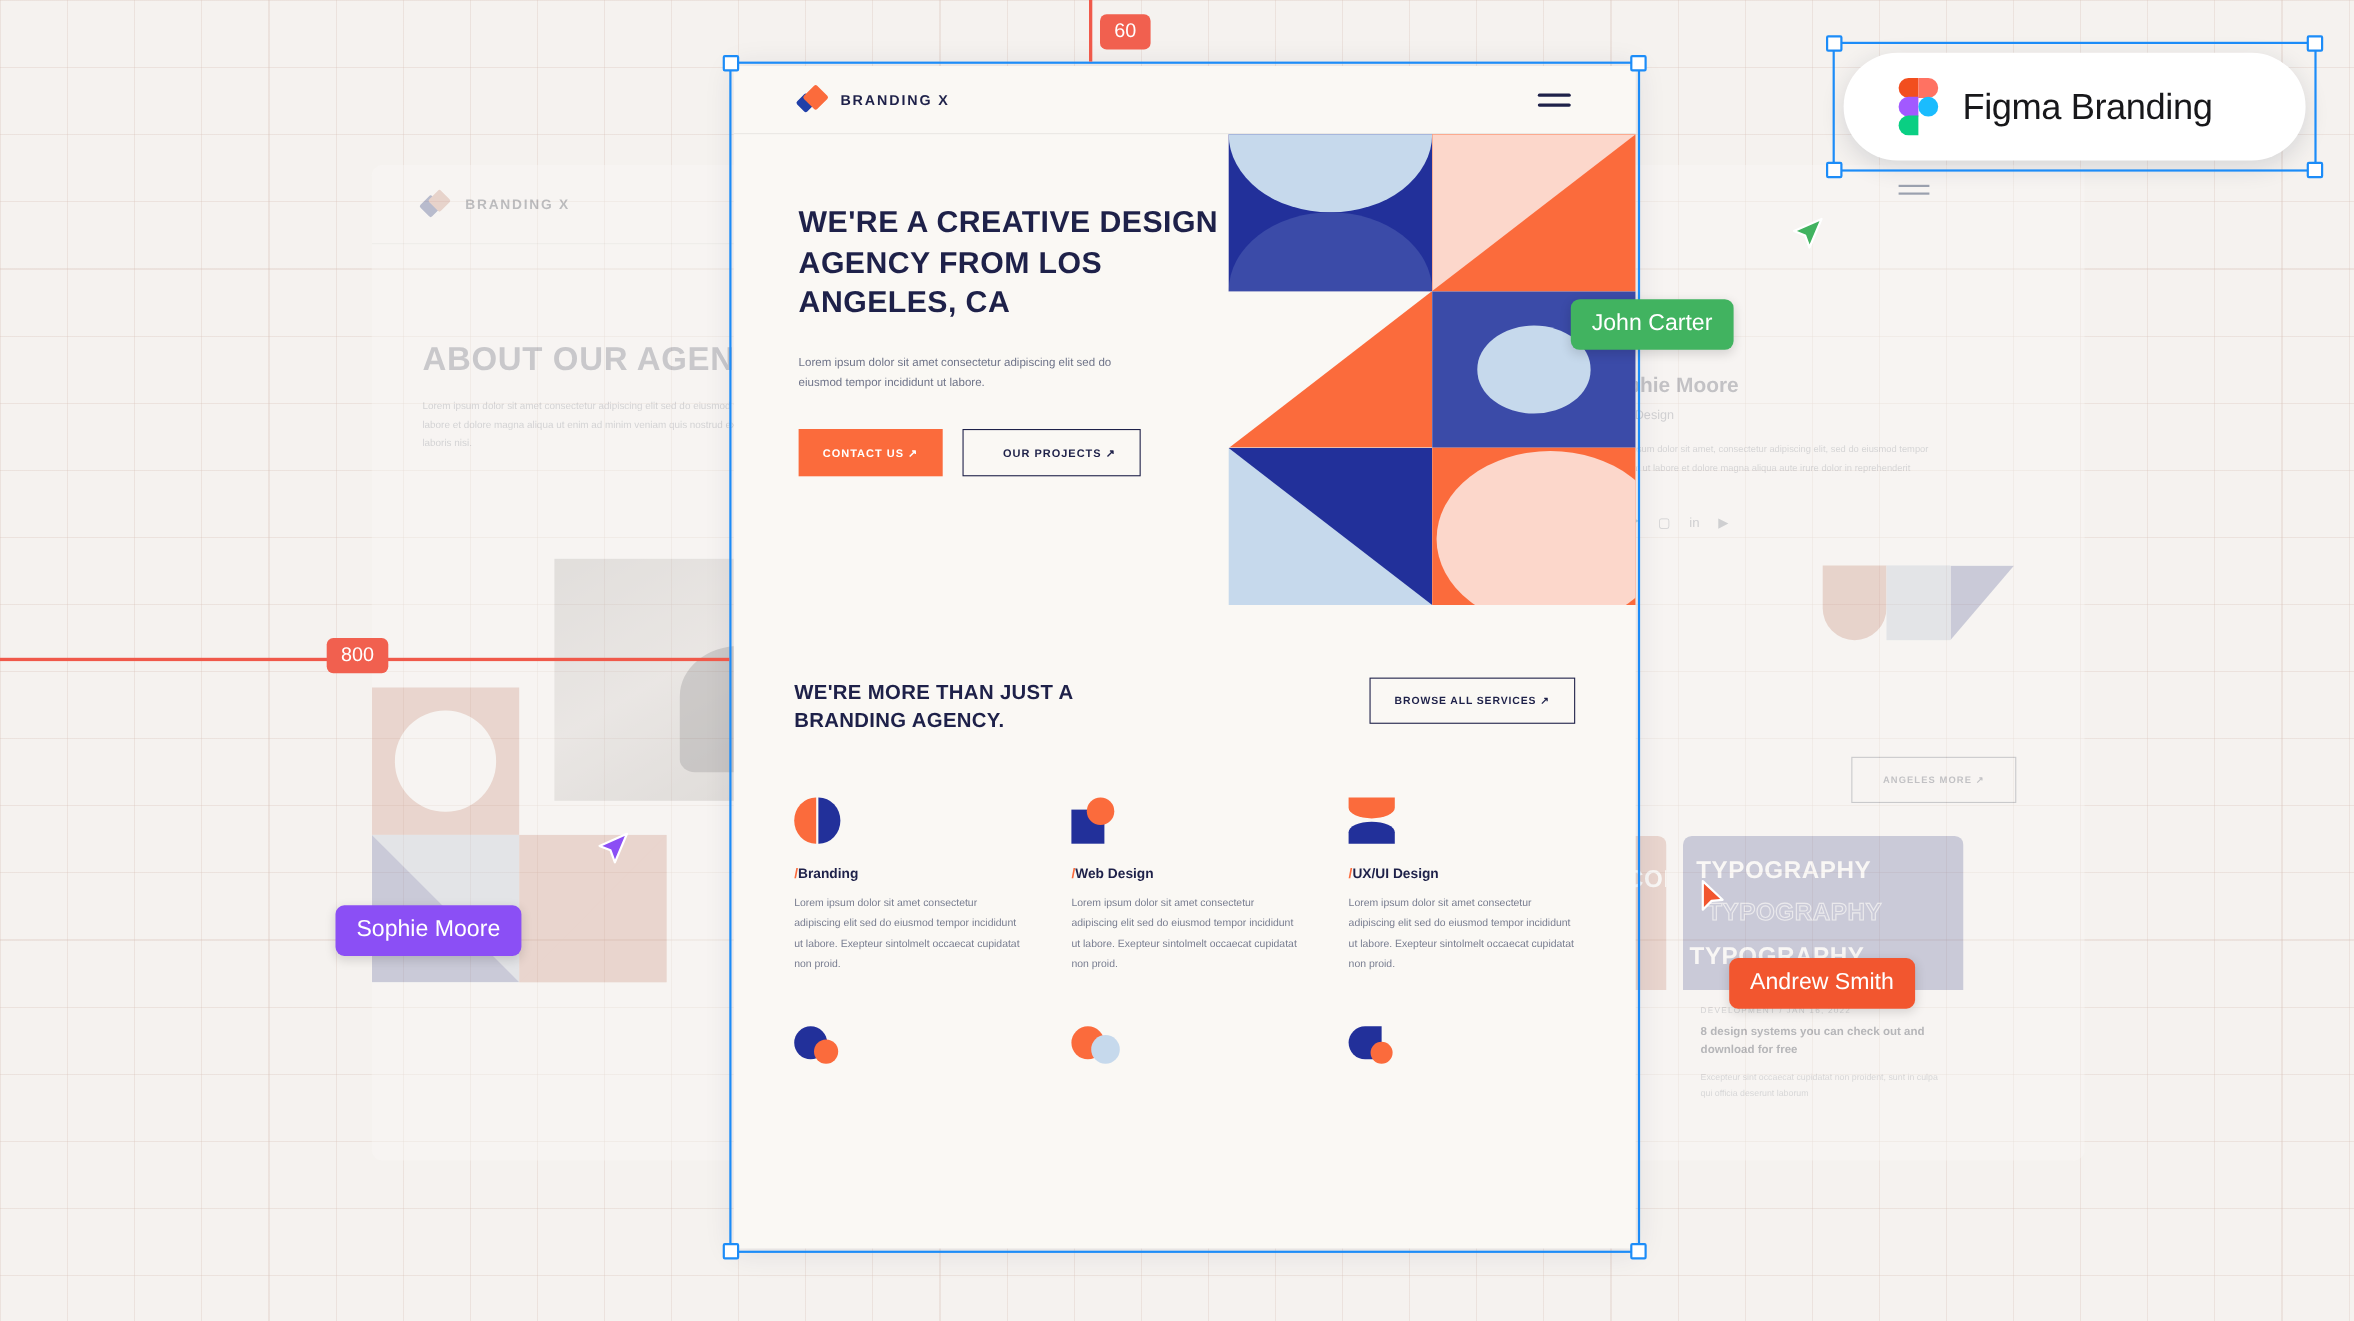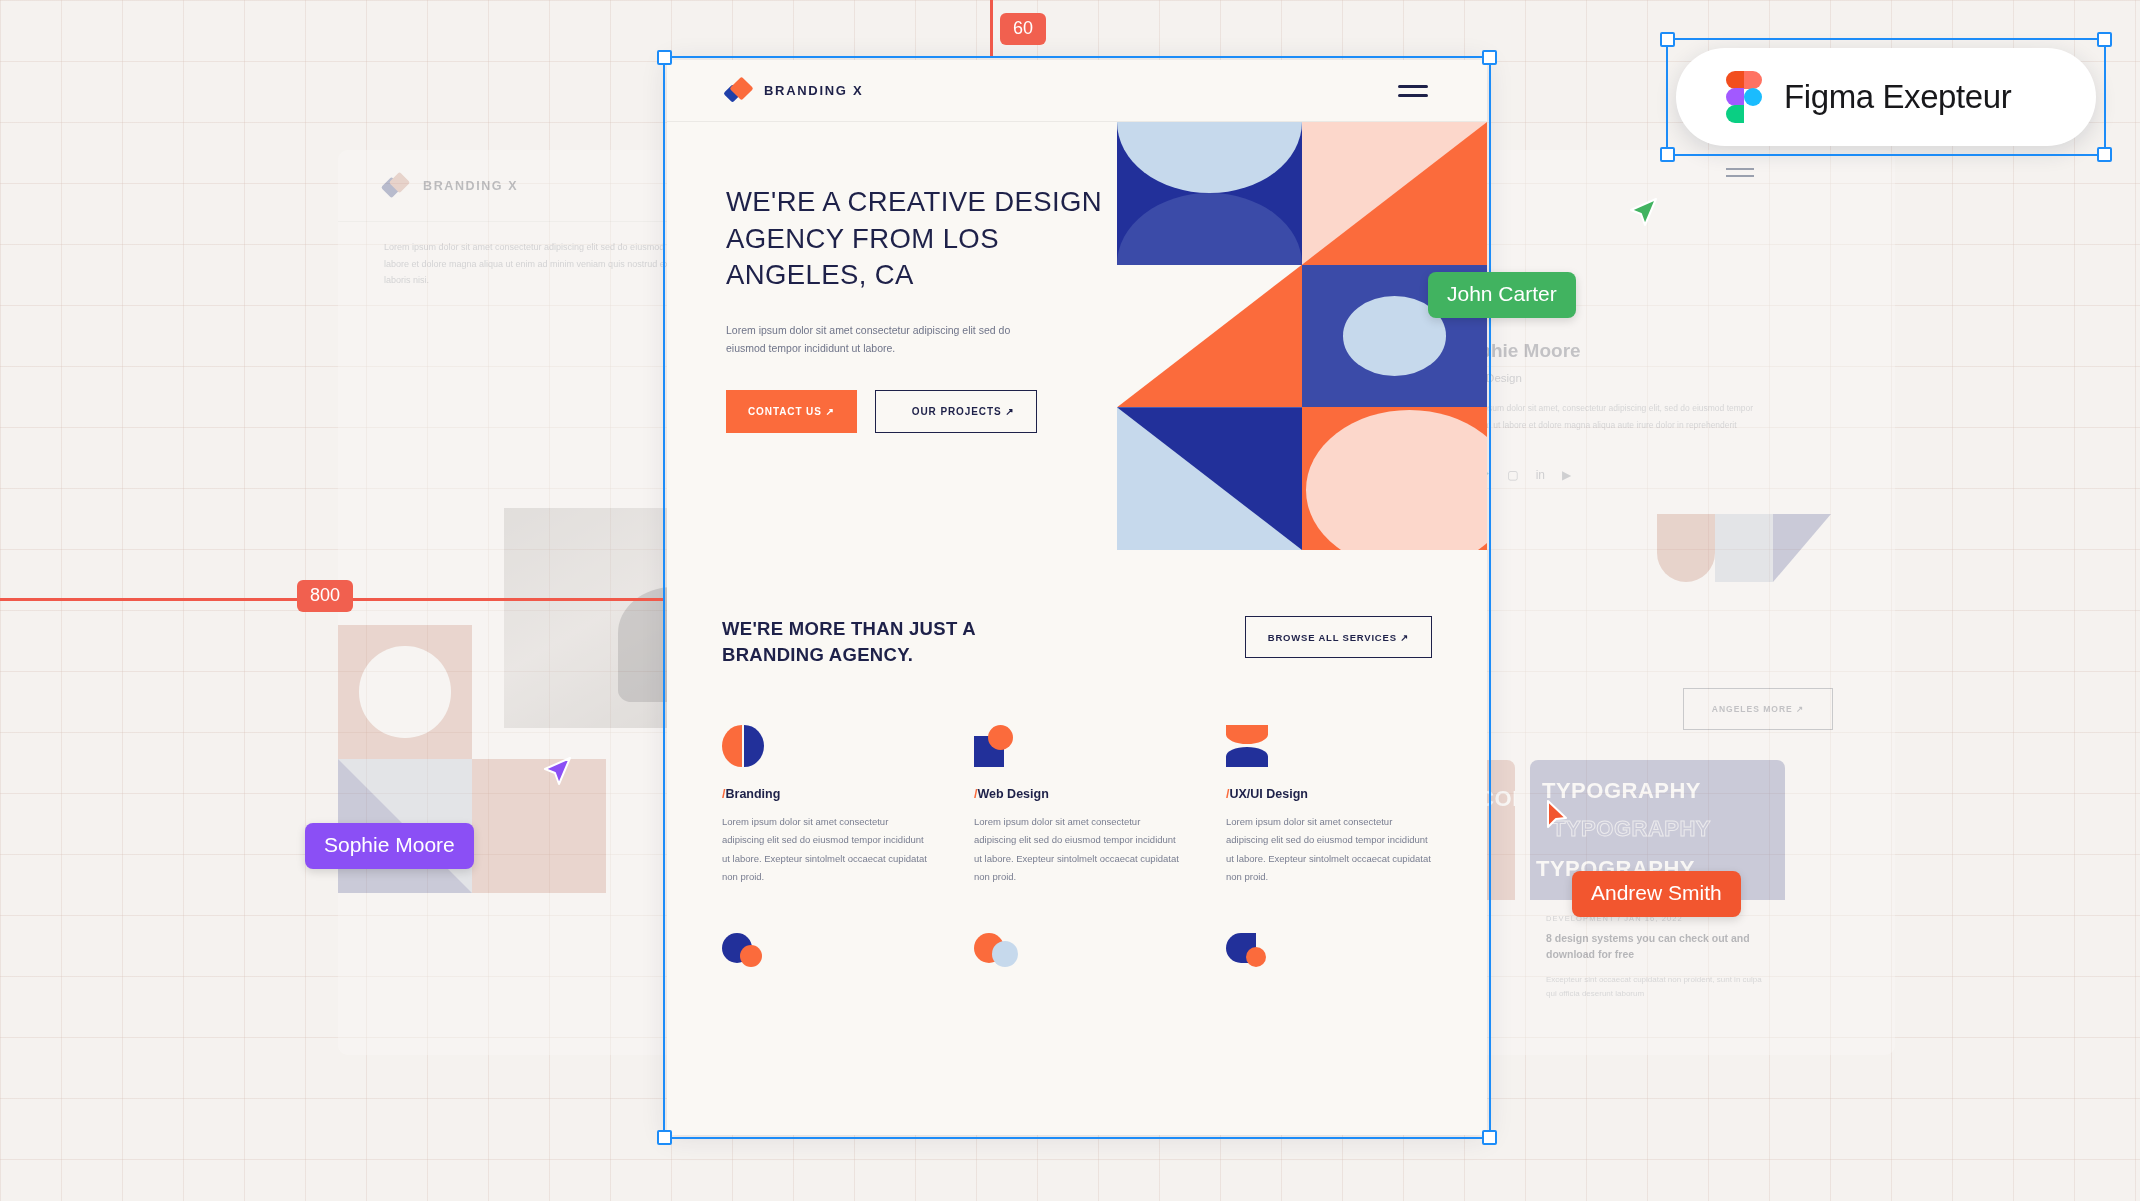--- a/index.html
+++ b/index.html
@@ -136,21 +136,21 @@
   .logo-mark i.orange { width: 17px; height: 17px; left: 7px;  top: 1px;  background: #fb6b3c; }
   .logo-text {
     font-size: 13px; font-weight: 800; letter-spacing: 1.7px; color: #1e2149;
   }
   .burger { width: 30px; display: flex; flex-direction: column; gap: 6px; }
   .burger span { display: block; height: 3px; background: #1e2149; border-radius: 2px; }
 
   .hero { display: flex; }
   .hero-left { width: 450px; padding: 62px 0 0 59px; }
   .hero-h1 {
-    font-size: 27.5px; line-height: 1.33; font-weight: 400;
+    font-size: 27.5px; line-height: 1.33; font-weight: 700;
     letter-spacing: 0.4px; color: #1e2149; max-width: 390px;
   }
   .hero-p {
     margin-top: 27px; font-size: 10.5px; line-height: 1.75;
     color: #6f7489; max-width: 300px;
   }
   .hero-btns { margin-top: 33px; display: flex; gap: 18px; }
   .btn {
     height: 43px; display: inline-flex; align-items: center;
     justify-content: center; font-size: 10px; font-weight: 700;
@@ -299,20 +299,21 @@
   <div class="bg-board" id="board-left">
     <div class="bb-header">
       <div class="bb-logo">
         <span class="bb-logo-mark">
           <i class="a"></i>
             <i class="b"></i>
         </span>
         <span class="bb-logo-text">BRANDING X</span>
       </div>
     </div>
+    <div class="bb-h1">ABOUT OUR AGEN</div>
     <div class="bb-p">Lorem ipsum dolor sit amet consectetur adipiscing elit sed do eiusmod tempor incididunt ut labore et dolore magna aliqua ut enim ad minim veniam quis nostrud exercitation ullamco laboris nisi.</div>
     <div class="bb-photo"></div>
     <div class="bb-grid">
       <div class="bb-cell sq-peach" style="left:0;top:0;">
         <span class="circ-white"></span>
       </div>
       <div class="bb-cell sq-lblue" style="left:0;top:134px;">
         <span class="tri-periw"></span>
       </div>
       <div class="bb-cell sq-peach" style="left:134px;top:134px;">
@@ -480,21 +481,21 @@
   <div class="measure" style="left:297px; top:580px;">800</div>
 
   <div id="figma-pill">
     <span class="figma-mark">
       <i class="fm-red"></i>
         <i class="fm-salmon"></i>
         <i class="fm-purple"></i>
       <i class="fm-blue"></i>
         <i class="fm-green"></i>
     </span>
-    <span class="figma-label">Figma Exepteur</span>
+    <span class="figma-label">Figma Branding</span>
   </div>
 
   <div class="sel-box" style="left:1666px; top:38px; width:440px; height:118px;">
     <span class="handle h-tl"></span>
     <span class="handle h-tr"></span>
     <span class="handle h-bl"></span>
     <span class="handle h-br"></span>
   </div>
 
   <div class="pill-lines">

